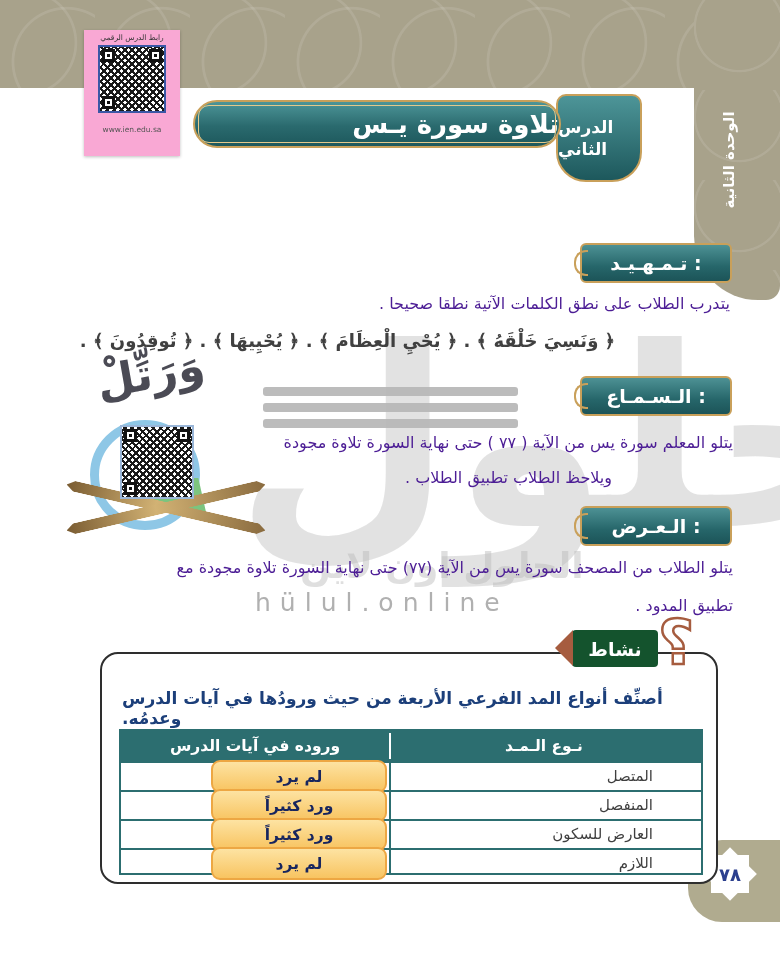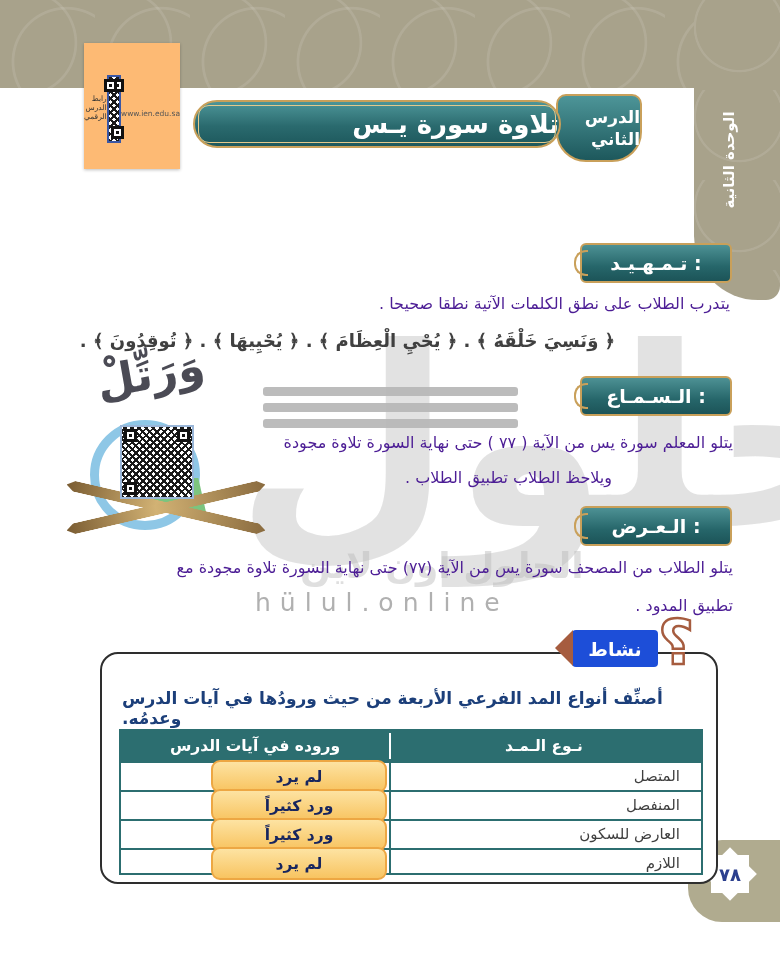--- a/index.html
+++ b/index.html
@@ -15,45 +15,45 @@
         background-size:95px 95px;}
   .unit-tab{position:absolute;right:0;top:0;width:86px;height:300px;background:#a8a28b;
         background-image:radial-gradient(circle at 50% 30%, transparent 55%, rgba(255,255,255,.10) 56% 58%, transparent 59%);
         background-size:90px 90px;border-radius:0 0 14px 64px;}
   .unit-tab .vwrap{position:absolute;left:18px;top:70px;width:34px;height:180px;
         display:flex;align-items:center;justify-content:center;}
   .unit-tab .vtext{transform:rotate(-90deg);white-space:nowrap;color:#fff;font-weight:bold;
         font-size:15px;letter-spacing:1px;}
 
   
-  .qrbox{position:absolute;left:84px;top:43px;width:96px;height:126px;background:#fdba74;
-        box-shadow:0 1px 3px rgba(0,0,0,.25);display:flex;flex-direction:row;align-items:center;
+  .qrbox{position:absolute;left:84px;top:30px;width:96px;height:126px;background:#f9a8d4;
+        box-shadow:0 1px 3px rgba(0,0,0,.25);display:flex;flex-direction:column;align-items:center;
         padding-top:3px;box-sizing:border-box;z-index:3;}
   .qrbox .lbl{font-size:7.5px;color:#333;}
   .qrbox .url{font-size:7.5px;color:#555;margin-top:12px;}
   .qr{position:relative;background:#fff;border:2px solid #3a57a5;margin-top:3px;
       background-image:
         repeating-linear-gradient(45deg,#1a1a1a 0 2px,transparent 2px 5px),
         repeating-linear-gradient(-45deg,#1a1a1a 0 2px,transparent 2px 5px);}
   .qr .f{position:absolute;width:13px;height:13px;border:3px solid #111;background:#fff;box-sizing:border-box;}
   .qr .f::after{content:"";position:absolute;inset:2px;background:#111;}
   .qr .tl{left:2px;top:2px}.qr .tr{right:2px;top:2px}.qr .bl{left:2px;bottom:2px}
   .qr1{width:64px;height:64px;}
 
   
   .banner{position:absolute;left:193px;top:100px;width:368px;height:48px;border-radius:24px;
         background:linear-gradient(180deg,#4d9598 0%,#2a6a6e 55%,#1d585c 100%);
         border:2px solid #c9a05a;box-sizing:border-box;z-index:2;
         display:flex;align-items:center;justify-content:flex-end;}
   .banner::after{content:"";position:absolute;inset:3px;border:1.5px solid #e3c98c;border-radius:11px;pointer-events:none;}
   .banner .t{color:#fff;font-weight:bold;font-size:26px;}
-  .lesson-badge{position:absolute;left:556px;top:94px;width:86px;height:68px;
+  .lesson-badge{position:absolute;left:556px;top:94px;width:86px;height:88px;
         background:linear-gradient(180deg,#4d9598,#1d585c);border:2px solid #c9a05a;box-sizing:border-box;
         border-radius:10px 10px 30px 30px;z-index:1;display:flex;flex-direction:column;
-        align-items:flex-end;justify-content:center;gap:2px;}
+        align-items:flex-start;justify-content:center;gap:2px;}
   .lesson-badge span{color:#fff;font-weight:bold;font-size:17px;line-height:1.2;}
 
   
   .subtitle{position:absolute;left:115px;top:182px;width:615px;text-align:center;
         color:#a93a2c;font-weight:bold;font-size:18px;line-height:1.85;z-index:2;}
 
   
   .pill{position:absolute;right:48px;width:152px;height:40px;
         background:linear-gradient(180deg,#4d9194 0%,#26666a 60%,#1c5458 100%);
         border:2px solid #c9a05a;border-radius:6px;box-sizing:border-box;z-index:2;
@@ -82,21 +82,21 @@
         transform:rotate(-10deg);font-family:"DejaVu Sans",sans-serif;}
 
   
   .wm{position:absolute;z-index:1;color:#b9b9b9;}
   .wm-bar{position:absolute;left:263px;width:255px;height:9px;background:#bcbcbc;border-radius:3px;z-index:1;}
   .wm-big{left:235px;top:290px;font-size:250px;font-weight:bold;line-height:300px;opacity:.40;direction:rtl;}
   .wm-ar{left:300px;top:545px;font-size:36px;font-weight:bold;opacity:.45;direction:rtl;}
   .wm-site{left:255px;top:588px;font-size:25px;letter-spacing:9px;color:#a3a3a3;opacity:.85;}
 
   
-  .nashat{position:absolute;left:572px;top:630px;width:86px;height:37px;background:#1d4ed8;
+  .nashat{position:absolute;left:572px;top:630px;width:86px;height:37px;background:#14532d;
         border-radius:4px;display:flex;align-items:center;justify-content:center;
         color:#fff;font-weight:bold;font-size:19px;z-index:4;}
   .nashat::before{content:"";position:absolute;left:-17px;top:0;border-top:18.5px solid transparent;
         border-bottom:18.5px solid transparent;border-right:18px solid #a65c3f;}
   .qmark{position:absolute;left:648px;top:606px;z-index:4;}
 
   .actbox{position:absolute;left:100px;top:652px;width:618px;height:232px;background:#fff;
         border:2.5px solid #2e2e2e;border-radius:18px;box-sizing:border-box;z-index:3;}
   .actins{position:absolute;left:20px;right:20px;top:34px;text-align:left;color:#1c3f7a;
         font-weight:bold;font-size:17px;direction:rtl;}
@@ -105,21 +105,21 @@
         box-sizing:border-box;background:#fff;}
   .thead{position:relative;height:30px;background:#2c6e70;}
   .thead .hc{position:absolute;top:0;height:30px;line-height:30px;color:#fff;font-weight:bold;
         font-size:15.5px;text-align:center;direction:rtl;}
   .hc-type{right:0;width:314px;}
   .hc-occ{left:0;width:268px;}
   .vdiv-h{position:absolute;left:268px;top:2px;bottom:2px;width:2px;background:#fff;}
   .vdiv-b{position:absolute;left:268px;top:30px;bottom:0;width:2px;background:#2c6e70;}
   .trow{position:relative;height:29px;border-top:2px solid #2c6e70;box-sizing:border-box;}
   .trow .type{position:absolute;right:0;top:0;width:312px;height:27px;line-height:27px;
-        direction:rtl;text-align:right;padding-right:21px;box-sizing:border-box;
+        direction:rtl;text-align:right;padding-right:48px;box-sizing:border-box;
         color:#3f3f3f;font-size:15px;}
   .opill{position:absolute;left:90px;top:-3px;width:176px;height:33px;z-index:2;
         background:linear-gradient(180deg,#fde3a2,#f8c461);border:2px solid #eda743;border-radius:9px;
         box-sizing:border-box;display:flex;align-items:center;justify-content:center;
         color:#17255e;font-weight:bold;font-size:15.5px;direction:rtl;}
 
   
   .ptab{position:absolute;right:0;top:840px;width:92px;height:82px;background:#b0ab8f;
         border-radius:34px 0 0 34px;z-index:2;}
   .ptab svg{position:absolute;left:12px;top:6px;}

